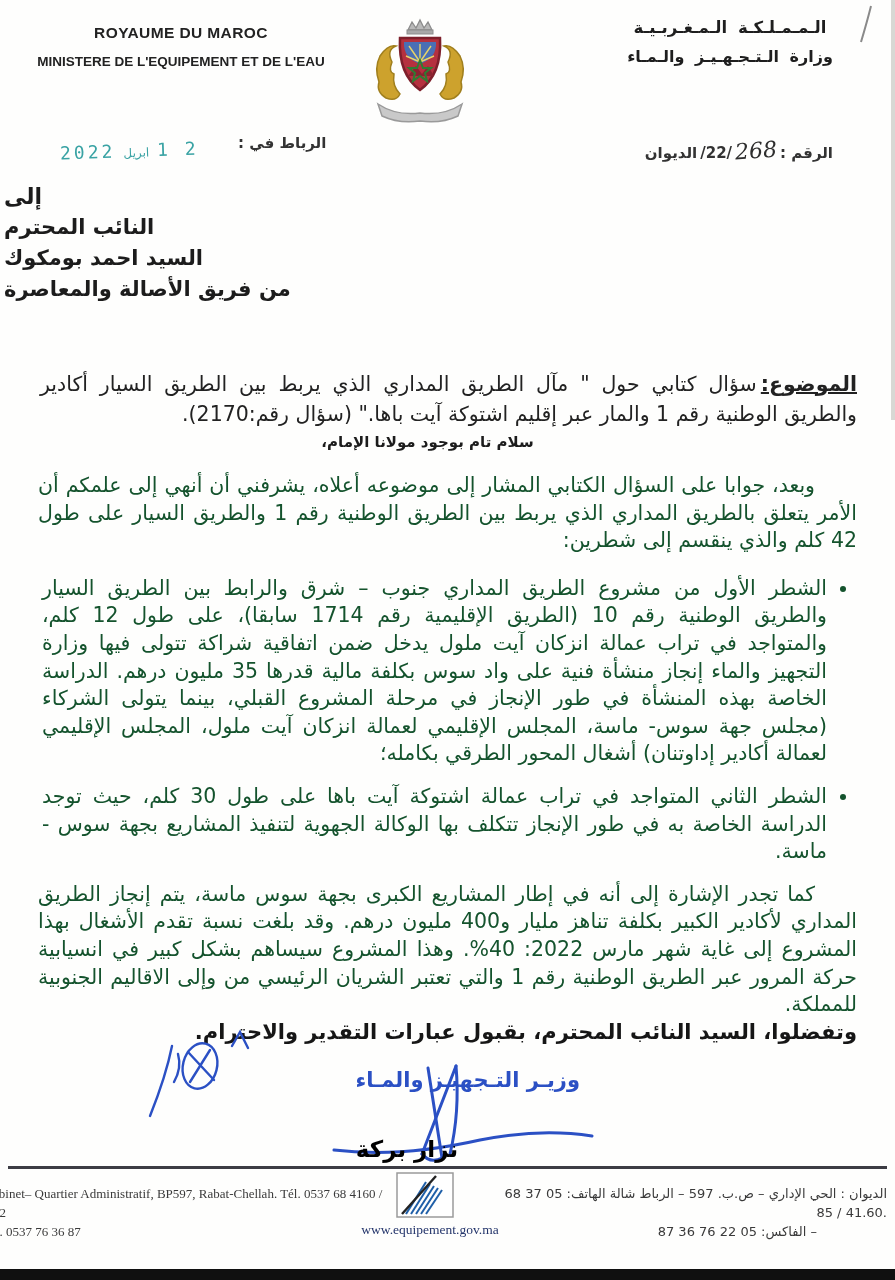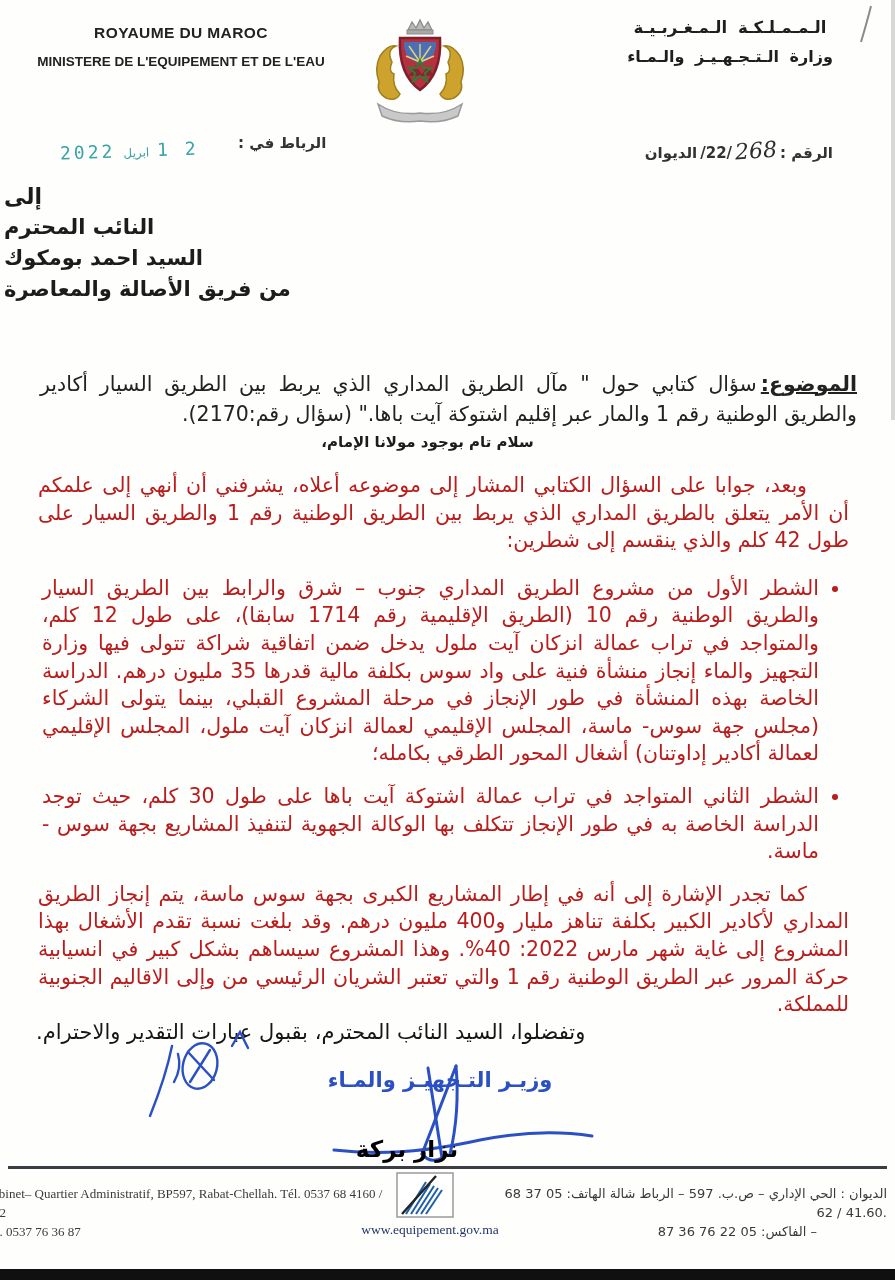--- a/index.html
+++ b/index.html
@@ -43,32 +43,32 @@
   
   .subject{position:absolute;top:348px;left:40px;right:38px;direction:rtl;
     text-align:justify;font-size:20.5px;line-height:30px;color:#222;
     padding-right:0;}
   .subject .lbl{font-weight:bold;text-decoration:underline;text-decoration-thickness:2px;}
   .subject .txt{padding-right:4px;}
   .greeting{position:absolute;top:433px;left:0;right:40px;text-align:center;
     direction:rtl;font-weight:bold;font-size:15px;color:#1c1c1c;}
 
   
-  .letter-body{position:absolute;top:472px;left:38px;right:46px;direction:rtl;
-    font-size:20.5px;line-height:27.6px;text-align:justify;color:#b91c1c;}
+  .letter-body{position:absolute;top:472px;left:38px;right:38px;direction:rtl;
+    font-size:20.5px;line-height:27.6px;text-align:justify;color:#14532d;}
   .letter-body p{margin:0;}
   .letter-body .p1{text-indent:42px;margin-bottom:20px;}
   .letter-body ul{margin:0 0 0 0;padding:0 30px 0 0;list-style:disc;}
   .letter-body li{margin-bottom:15px;padding-left:4px;}
   .letter-body .p2{text-indent:42px;margin-top:4px;}
   .farewell{position:absolute;top:1020px;left:36px;right:38px;direction:rtl;
-    font-weight:normal;font-size:21px;color:#161616;text-align:left;}
-
-  
-  .sig-title{position:absolute;top:1068px;left:300px;width:280px;text-align:center;
+    font-weight:bold;font-size:21px;color:#161616;text-align:right;}
+
+  
+  .sig-title{position:absolute;top:1068px;left:300px;width:280px;
     direction:rtl;font-weight:bold;font-size:21px;color:#2b50c4;}
   .sig-name{position:absolute;top:1136px;left:332px;width:150px;text-align:center;
     direction:rtl;font-weight:bold;font-size:23px;color:#000000;}
   .sig-scribble{position:absolute;top:1062px;left:310px;width:290px;height:110px;}
   .paraph{position:absolute;top:1024px;left:138px;width:120px;height:100px;}
 
   
   .footer-rule{position:absolute;top:1166px;left:8px;right:8px;height:3px;background:#3c3c44;}
   .foot-fr{position:absolute;top:1184px;left:-7px;width:395px;
     font-family:"Liberation Serif",serif;font-size:13px;color:#3a3a3a;line-height:19px;}
@@ -197,19 +197,19 @@
         <path d="M15 42 L34 12"></path>
         <path d="M20 42 L38 14"></path>
       <path d="M25 42 L42 16"></path>
         <path d="M30 42 L46 18"></path>
     </g>
     <path d="M6 42 L40 4" stroke="#222" stroke-width="2.4" fill="none"></path>
   </svg>
   <div class="foot-site">www.equipement.gov.ma</div>
 
   <div class="foot-ar">
-    <div>الديوان :  الحي الإداري – ص.ب. 597 – الرباط شالة الهاتف: 05 37 68 .41.60 / 62</div>
+    <div>الديوان :  الحي الإداري – ص.ب. 597 – الرباط شالة الهاتف: 05 37 68 .41.60 / 85</div>
     <div class="fx">– الفاكس: 05 22 76 36 87</div>
   </div>
 
   <div class="side-shade"></div>
   <div class="bottom-strip"></div>
 </div>
 
 </body></html>

